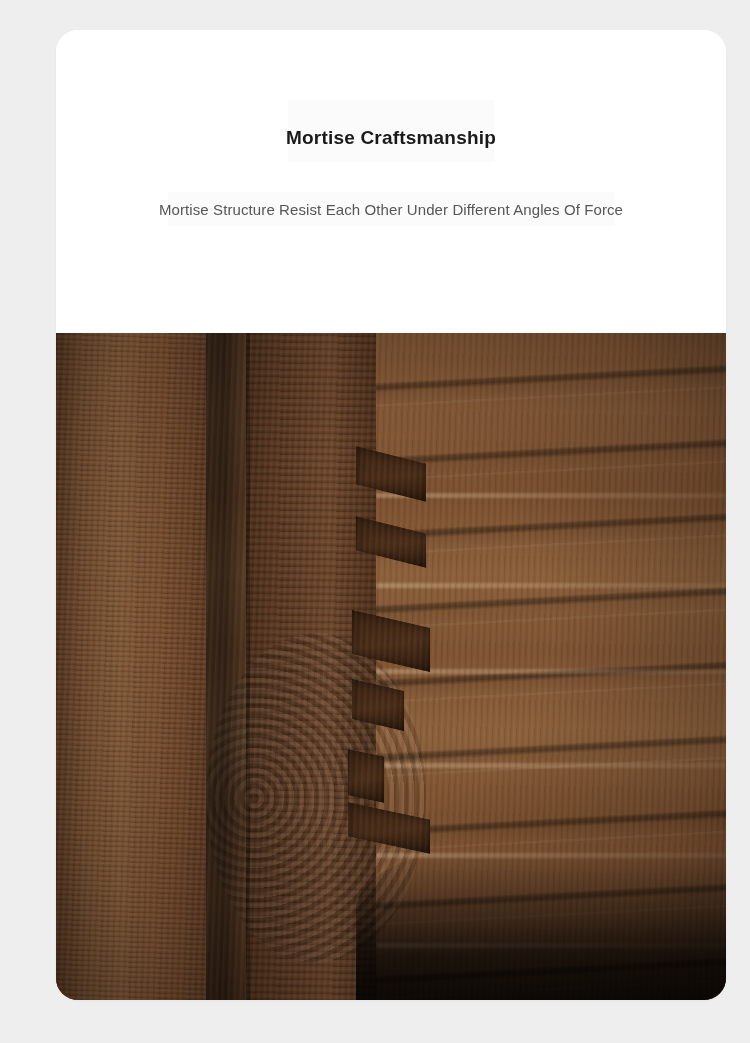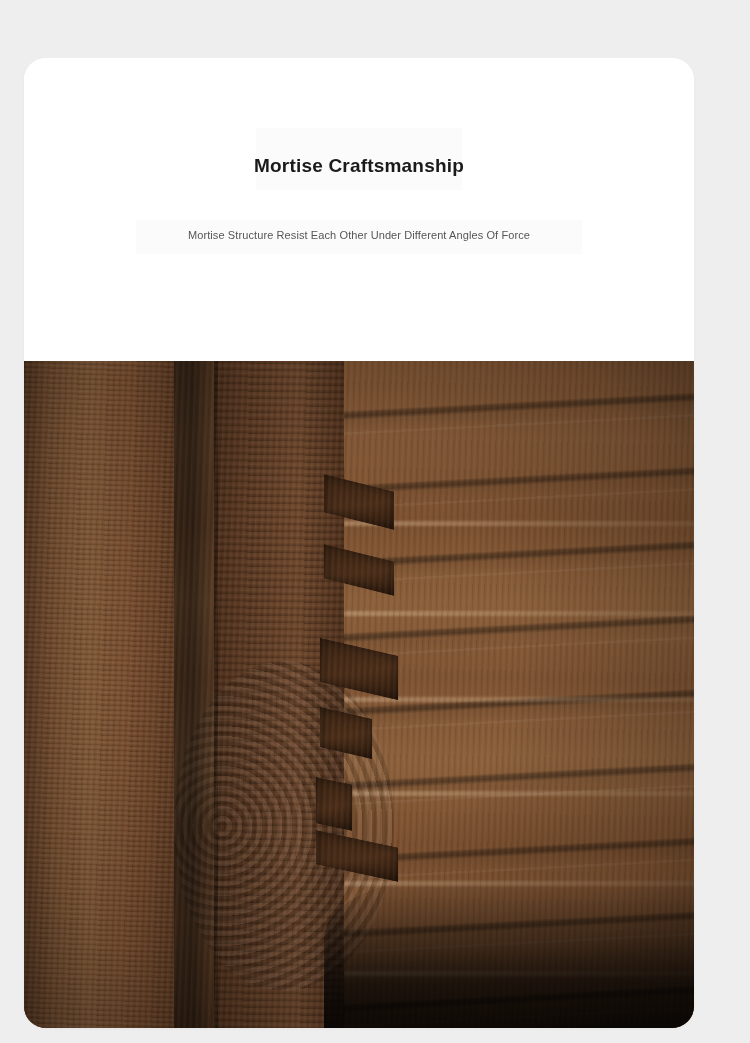--- a/index.html
+++ b/index.html
@@ -16,29 +16,28 @@
 
   .page {
     position: relative;
     width: 750px;
     height: 1043px;
     background: #eeeeee;
   }
 
   .card {
     position: absolute;
-    left: 24px;
+    left: 56px;
     top: 30px;
     width: 670px;
     height: 970px;
     background: #ffffff;
     border-radius: 22px;
     overflow: hidden;
     box-shadow: 0 1px 3px rgba(0,0,0,0.04);
-    margin-top: 28px;
   }
 
   .text-block {
     position: absolute;
     left: 0;
     top: 0;
     width: 670px;
     height: 303px;
     background: #ffffff;
   }
@@ -52,21 +51,21 @@
     font-size: 19px;
     font-weight: bold;
     color: #1a1a1a;
     letter-spacing: 0.2px;
   }
 
   .subtitle {
     position: absolute;
     width: 670px;
     text-align: center;
-    font-size: 11px;
+    font-size: 15px;
     color: #565656;
     letter-spacing: 0.1px;
   }
   .subtitle.line1 { top: 171px; }
   .subtitle.line2 { top: 208px; }
 
   
   .ghost {
     position: absolute;
     background: #fbfbfb;

